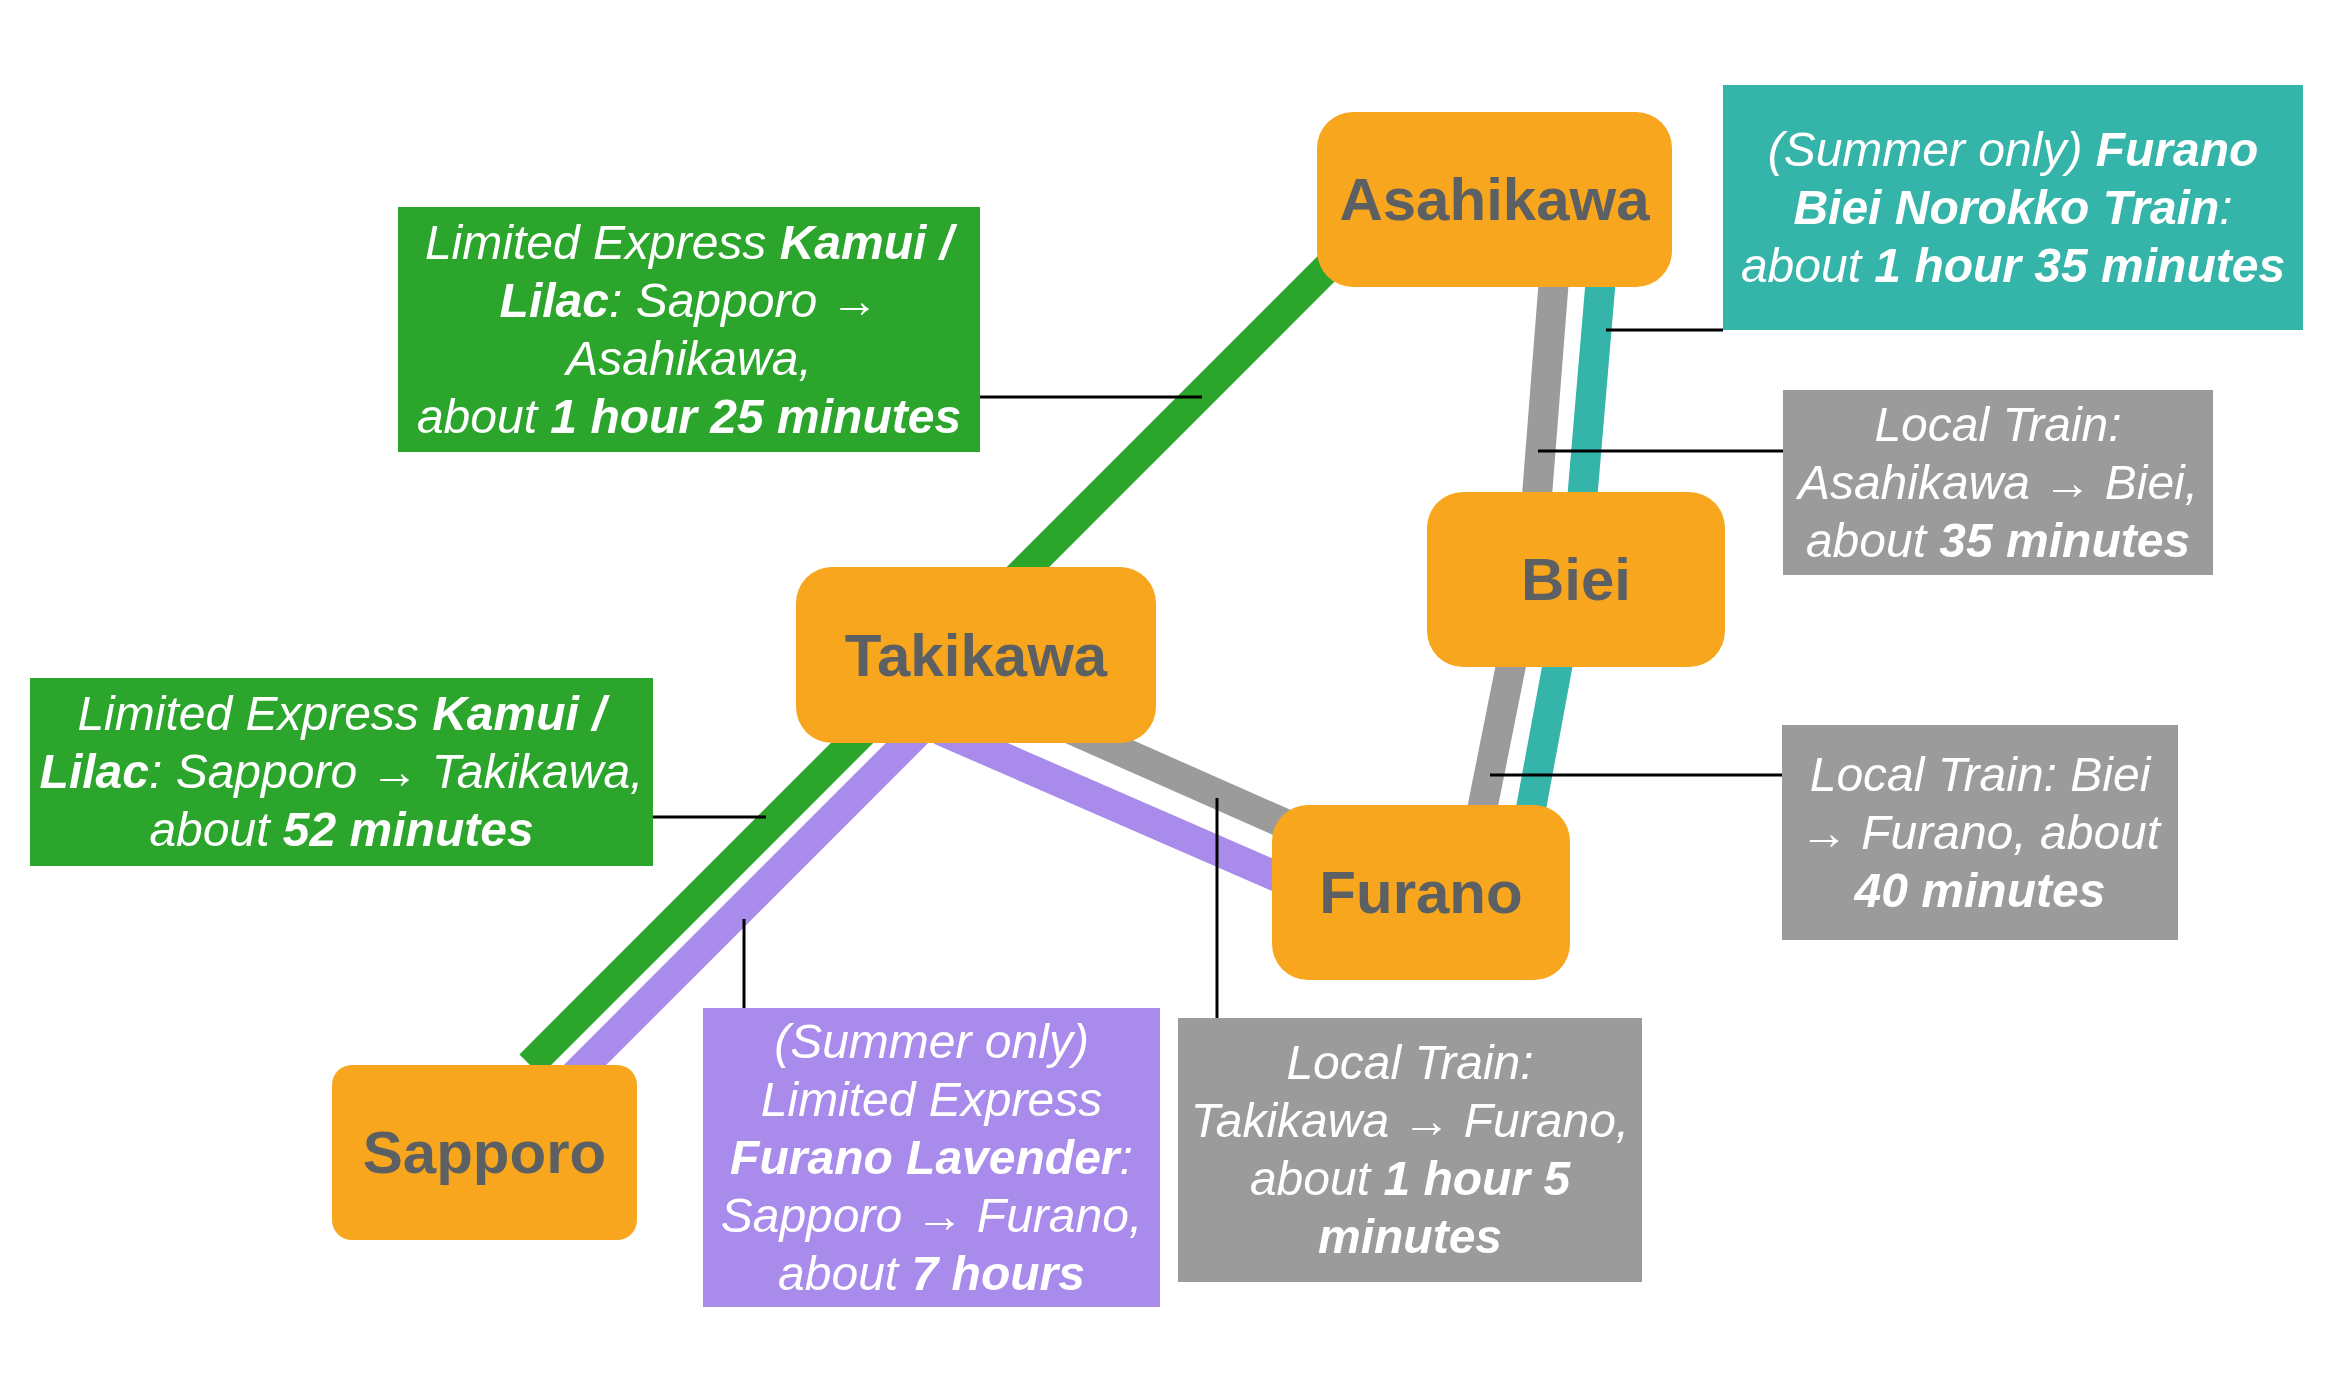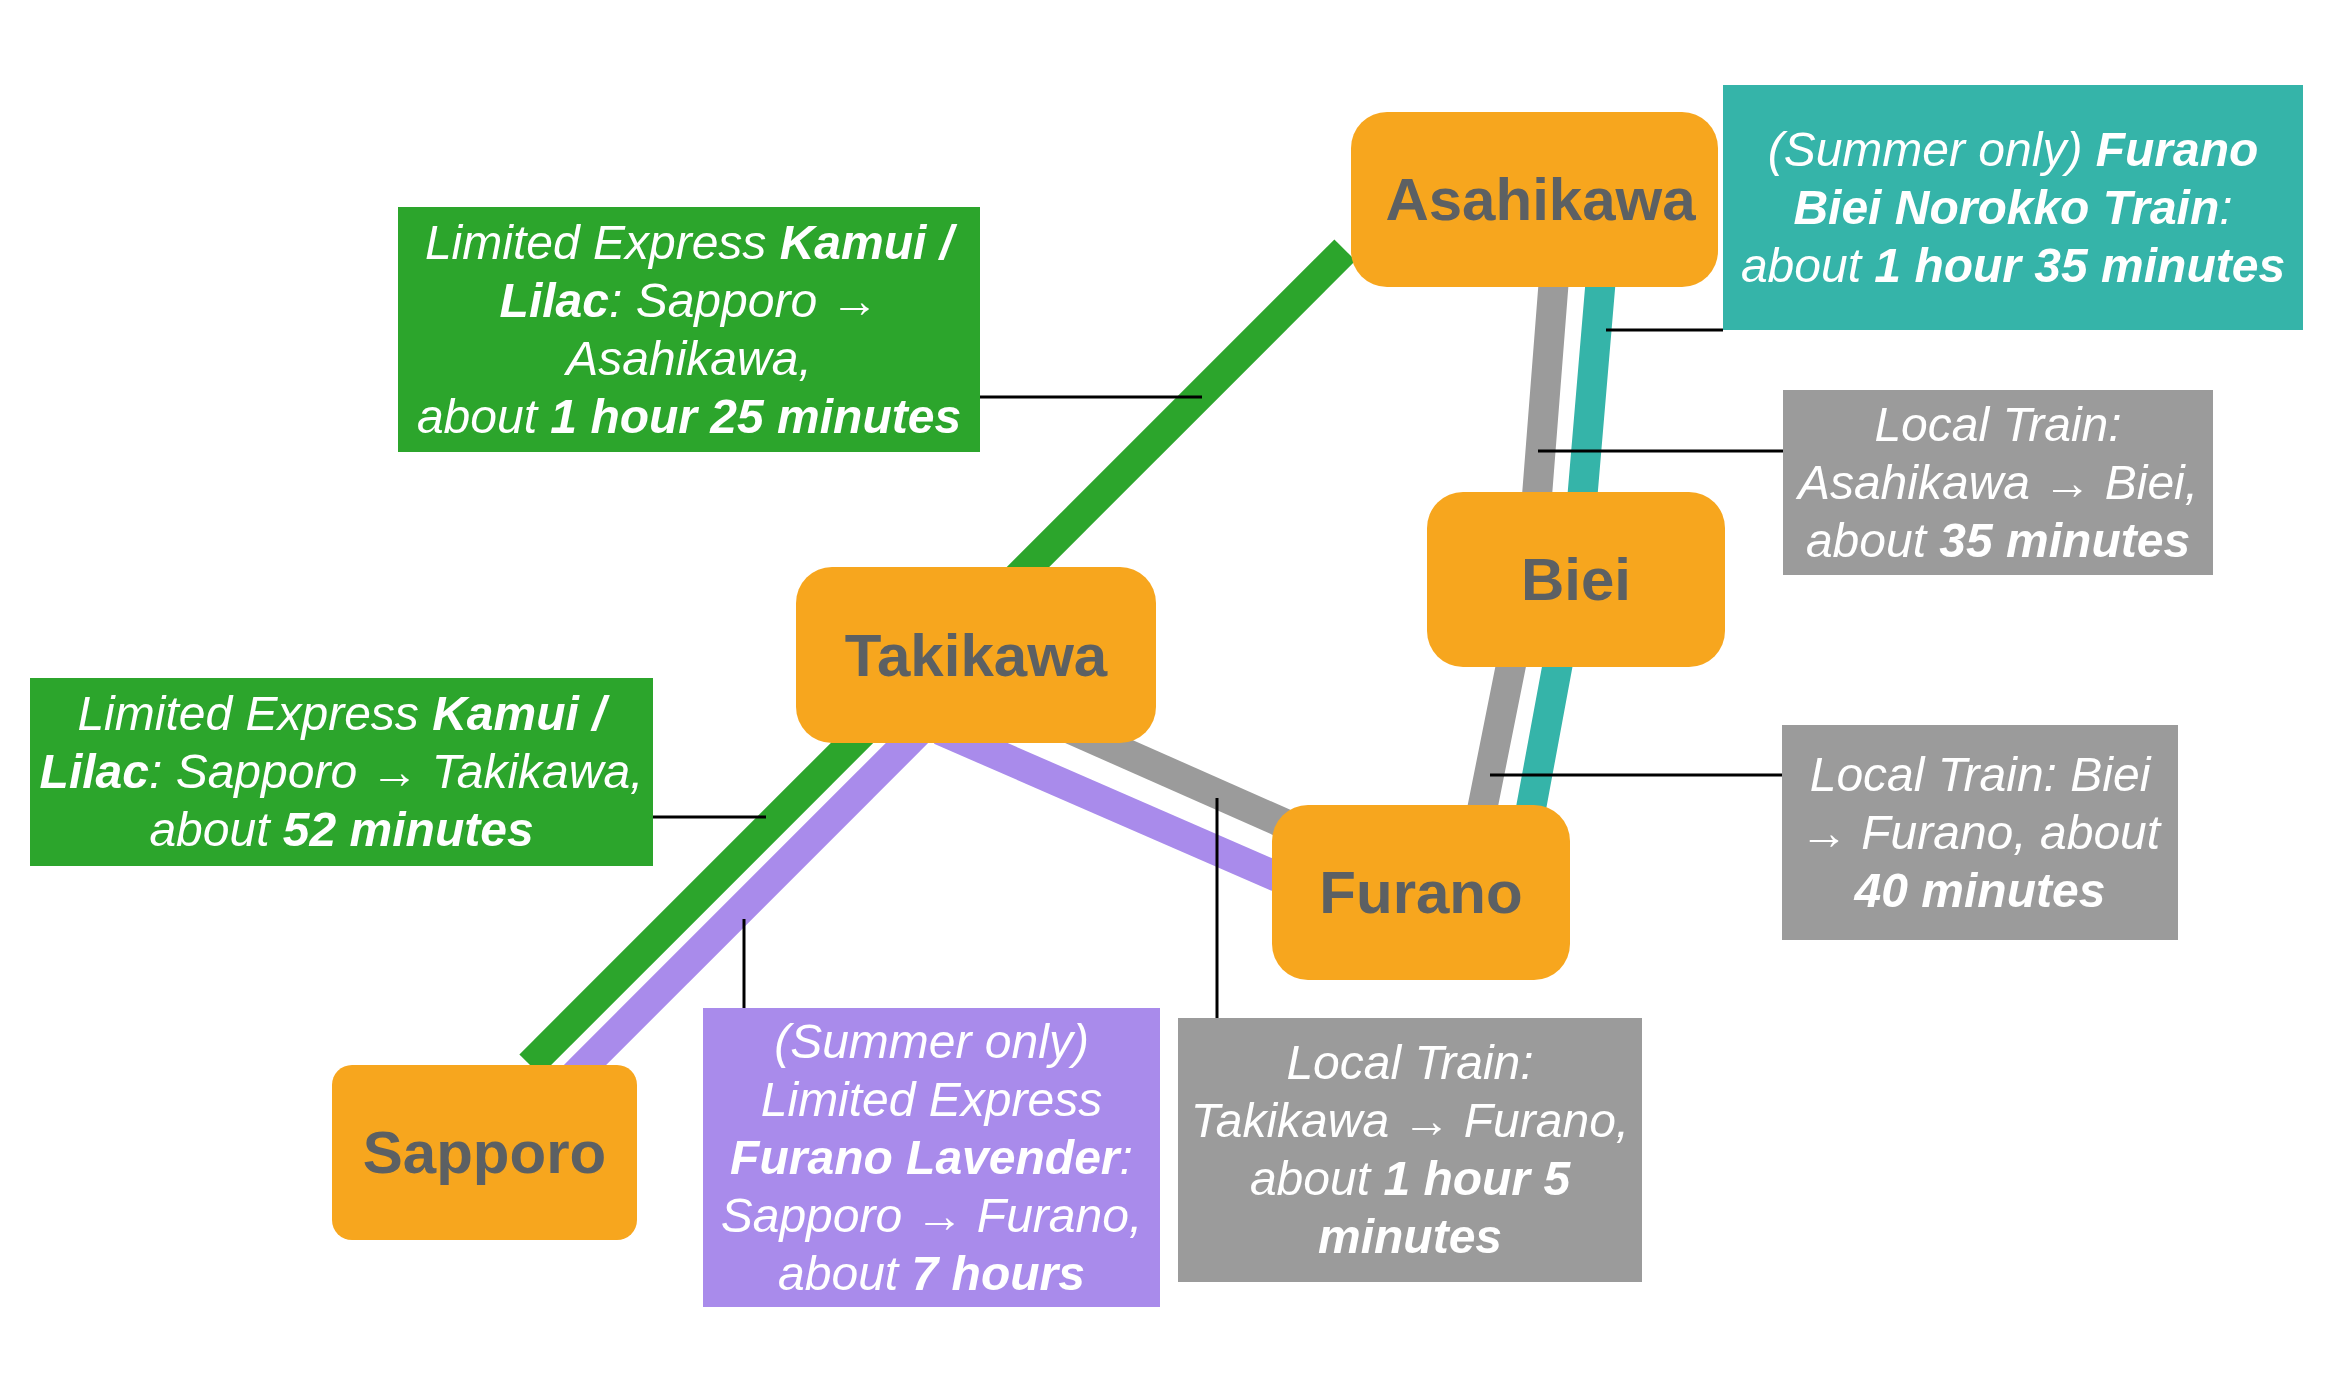--- a/index.html
+++ b/index.html
@@ -57,21 +57,21 @@
     <line x1="1217" y1="798" x2="1217" y2="1018" stroke-width="3" stroke="#000000"></line>
     <line x1="744" y1="919" x2="744" y2="1008" stroke-width="3" stroke="#000000"></line>
   </svg>
 
   <div class="station" style="left:332px;top:1065px;width:305px;height:175px;border-radius:20px;">
     <span>Sapporo</span>
   </div>
   <div class="station" style="left:768px;top:567px;width:360px;height:176px;margin-left:28px;">
     <span>Takikawa</span>
   </div>
-  <div class="station" style="left:1351px;top:112px;width:355px;height:175px;padding-left:12px;">
+  <div class="station" style="left:1317px;top:112px;width:355px;height:175px;">
     <span>Asahikawa</span>
   </div>
   <div class="station" style="left:1427px;top:492px;width:298px;height:175px;">
     <span>Biei</span>
   </div>
   <div class="station" style="left:1272px;top:805px;width:298px;height:175px;">
     <span>Furano</span>
   </div>
 
   <div class="callout green" style="left:398px;top:207px;width:582px;height:245px;">

